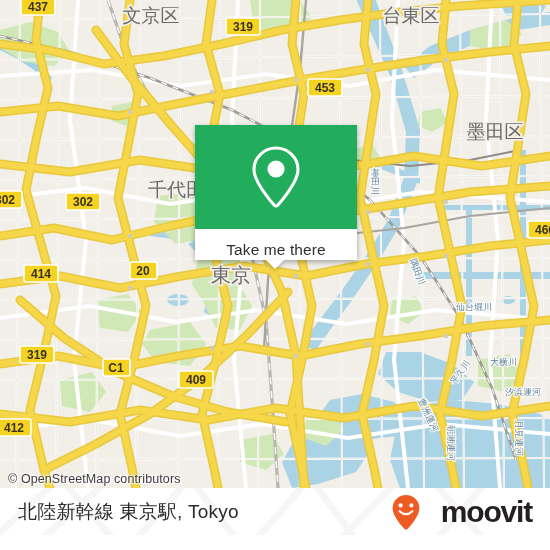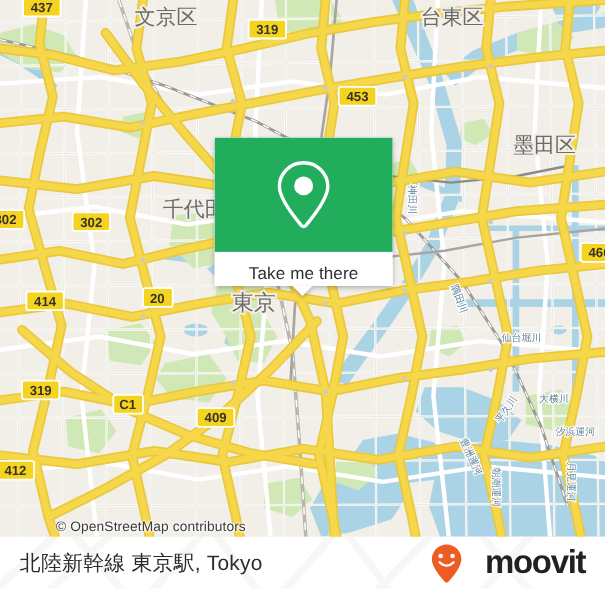--- a/index.html
+++ b/index.html
@@ -8,21 +8,20 @@
 
   
   #map{position:absolute;left:0;top:0;width:550px;height:488px;overflow:hidden;background:#f2efe9;}
   #map svg{display:block;}
 
   .osm-credit{
     position:absolute;left:8px;bottom:2px;
     font-size:12.5px;color:#3b3b3b;letter-spacing:.1px;
     text-shadow:0 0 3px #fff,0 0 3px #fff,0 0 2px #fff,1px 1px 2px #fff;
     white-space:nowrap;
-    margin-left:43px;
   }
 
   
   #card{
     position:absolute;left:195px;top:125px;width:162px;height:135px;
     background:#fff;box-shadow:0 2px 5px rgba(0,0,0,.32);
     overflow:hidden;
   }
   #card-head{height:104px;background:#22ad5c;position:relative;}
   #card-foot{height:20px;background:#fff;display:flex;align-items:flex-start;justify-content:center;margin-top:12px;}

